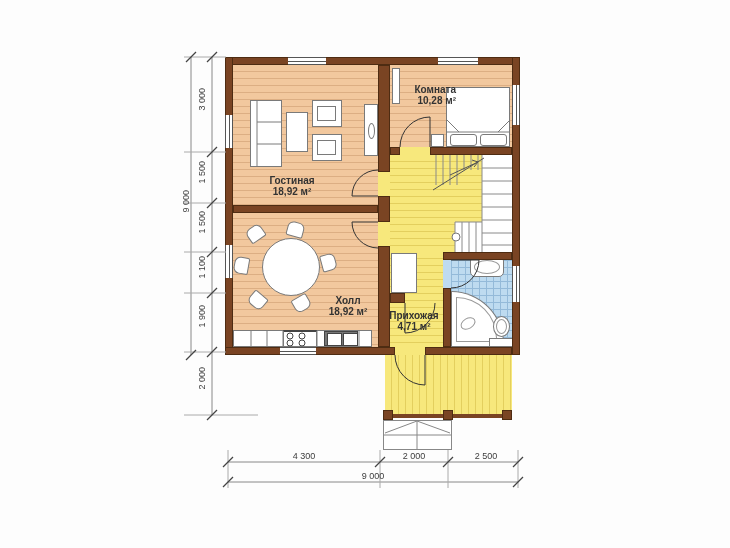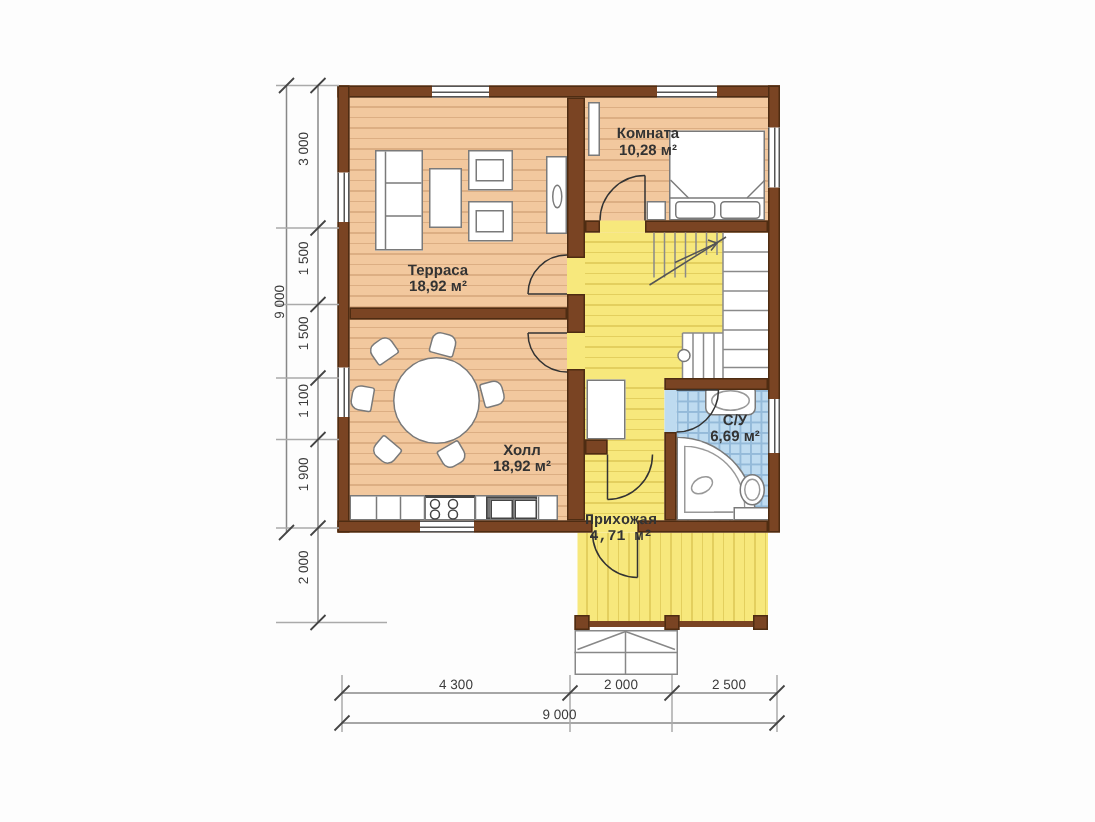--- a/index.html
+++ b/index.html
@@ -237,39 +237,35 @@
       <line x1="207" y1="420" x2="217" y2="410"></line>
       <line x1="223" y1="467" x2="233" y2="457"></line>
         <line x1="375" y1="467" x2="385" y2="457"></line>
       <line x1="443" y1="467" x2="453" y2="457"></line>
         <line x1="513" y1="467" x2="523" y2="457"></line>
       <line x1="223" y1="487" x2="233" y2="477"></line>
         <line x1="513" y1="487" x2="523" y2="477"></line>
     </g>
   </svg>
 
-  <div class="room-label" style="left:392px;top:84px;width:80px;">
+  <div class="room-label" style="left:376px;top:84px;width:80px;text-align:right;">
     <div>Комната</div>
     <div>10,28 м²</div>
   </div>
   <div class="room-label" style="left:252px;top:175px;width:80px;">
-    <div>Терраса</div>
+    <div>Гостиная</div>
     <div>18,92 м²</div>
   </div>
   <div class="room-label" style="left:308px;top:295px;width:80px;">
     <div>Холл</div>
     <div>18,92 м²</div>
   </div>
-  <div class="room-label" style="left:374px;top:342px;width:80px;font-family:Liberation Mono, monospace;">
+  <div class="room-label" style="left:374px;top:310px;width:80px;">
     <div>Прихожая</div>
     <div>4,71 м²</div>
-  </div>
-  <div class="room-label" style="left:450px;top:275px;width:80px;">
-    <div>С/У</div>
-    <div>6,69 м²</div>
   </div>
 
   <div class="dim vdim" style="left:181px;top:190px;">9 000</div>
   <div class="dim vdim" style="left:197px;top:88px;">3 000</div>
   <div class="dim vdim" style="left:197px;top:161px;">1 500</div>
   <div class="dim vdim" style="left:197px;top:211px;">1 500</div>
   <div class="dim vdim" style="left:197px;top:256px;">1 100</div>
   <div class="dim vdim" style="left:197px;top:305px;">1 900</div>
   <div class="dim vdim" style="left:197px;top:367px;">2 000</div>
   <div class="dim" style="left:284px;top:451px;width:40px;">4 300</div>

